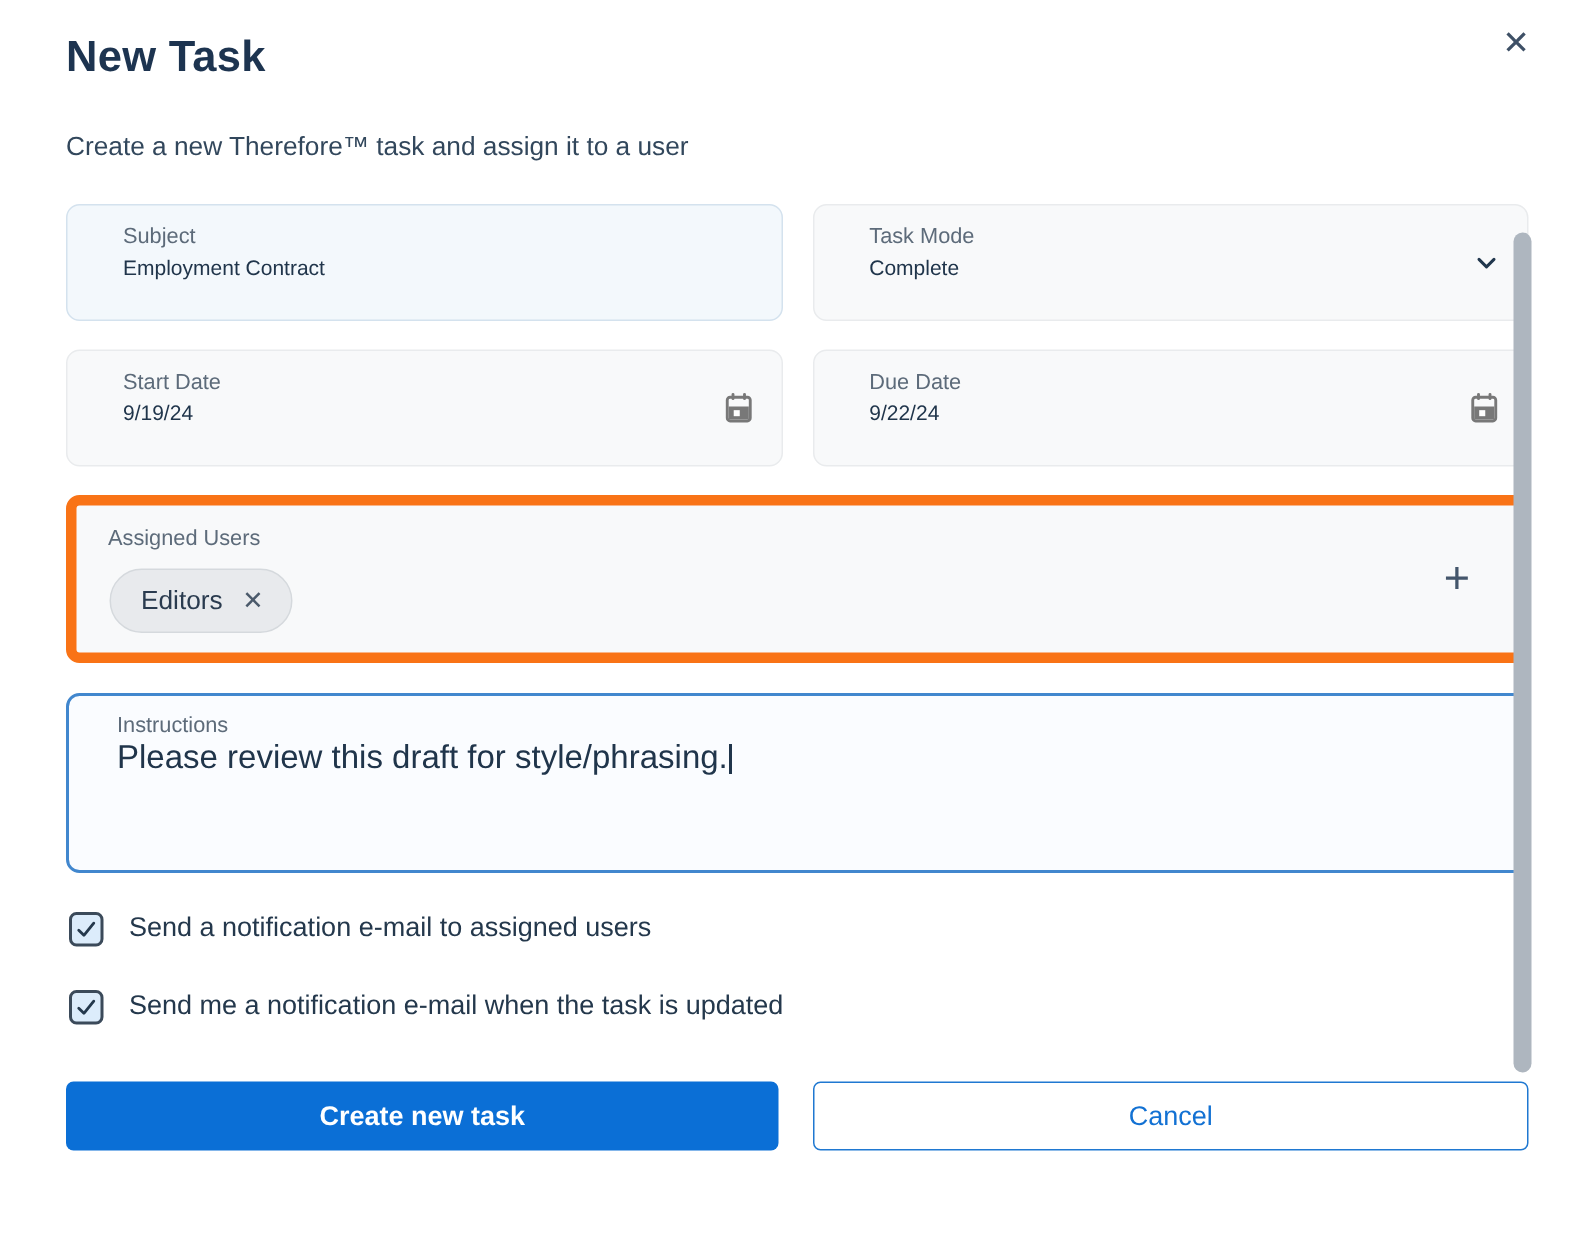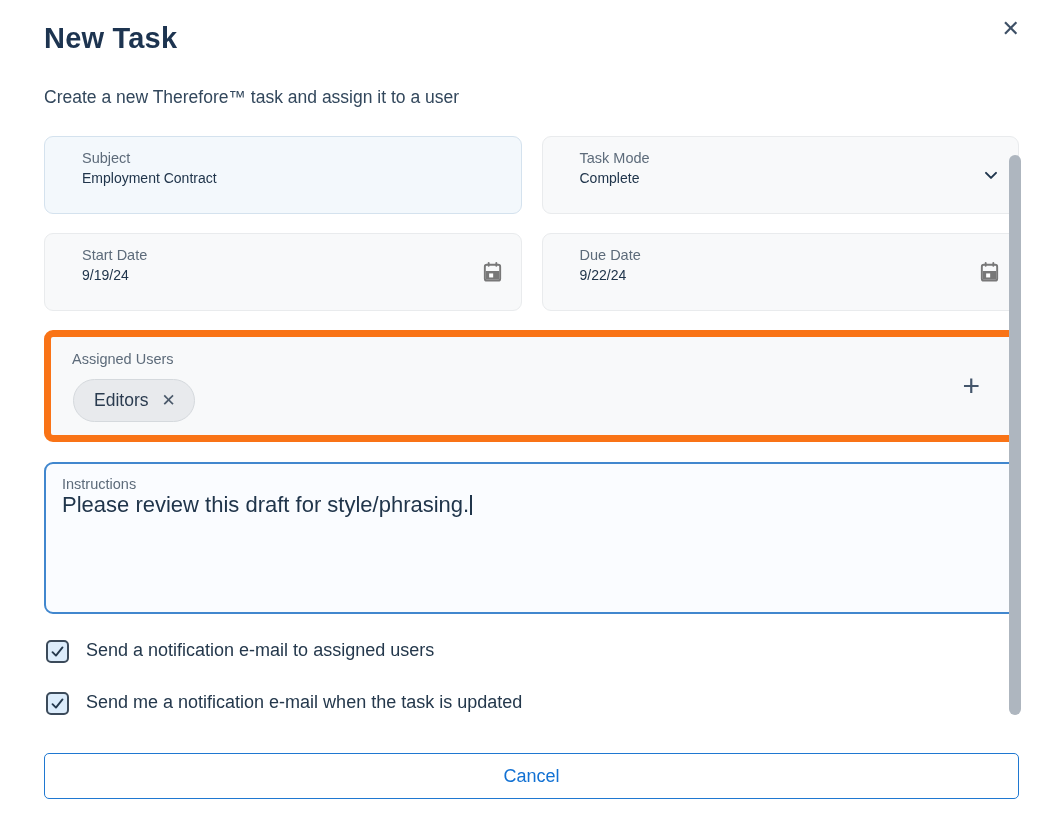--- a/index.html
+++ b/index.html
@@ -26,21 +26,21 @@
   .field-icon { position: absolute; right: 17px; top: 50%; transform: translateY(-50%); display: flex; align-items: center; }
   .chevron-icon svg { display: block; }
   .calendar-icon svg { display: block; }
 
   .assigned { height: 112px; border-radius: 9px; background: #f8f9fa; border: 7px solid #f97316; padding: 14px 20px 0 21px; position: relative; margin-bottom: 20px; }
   .chip { display: inline-flex; align-items: center; gap: 13px; margin-top: 12px; margin-left: 1px; background: #e8eaed; border: 1px solid #d5d9dd; border-radius: 22px; padding: 10px 18px 10px 20px; }
   .chip-label { font-size: 17.5px; color: #2a3b4f; }
   .chip-x { color: #4b5a6b; font-size: 17px; line-height: 1; cursor: pointer; }
   .plus-btn { position: absolute; right: 32px; top: 50%; transform: translateY(-50%); color: #44566b; font-size: 30px; font-weight: 300; line-height: 1; cursor: pointer; }
 
-  .instructions { height: 152px; border-radius: 9px; background: #fafcff; border: 2px solid #4187ce; padding: 12px 20px 0 16px; margin-bottom: 26px; }
+  .instructions { height: 120px; border-radius: 9px; background: #fafcff; border: 2px solid #4187ce; padding: 12px 20px 0 32px; margin-bottom: 26px; }
   .instr-value { font-size: 22px; color: #20354b; margin-top: 18px; display: inline; }
   .caret { display: inline-block; width: 1.5px; height: 20px; background: #20354b; vertical-align: text-bottom; margin-left: 1px; }
 
   .check-row { display: flex; align-items: flex-start; gap: 17px; margin-bottom: 29px; margin-left: 2px; }
   .checkbox { width: 23px; height: 23px; border: 2px solid #3b4a5a; border-radius: 5px; background: #dcecfb; display: flex; align-items: center; justify-content: center; flex: none; cursor: pointer; }
   .check-label { font-size: 18px; color: #24384c; }
 
   .btn-row { display: flex; gap: 23px; margin-top: 38px; }
   .btn { flex: 1 1 0; height: 46px; border-radius: 5px; display: flex; align-items: center; justify-content: center; font-size: 18px; cursor: pointer; }
   .btn-primary { background: #0b6fd6; color: #ffffff; font-weight: 700; border: none; }
@@ -135,20 +135,21 @@
       <div class="check-row">
         <span class="checkbox">
           <svg width="15" height="15" viewBox="0 0 24 24" fill="none" stroke="#24384c" stroke-width="3" stroke-linecap="round" stroke-linejoin="round">
               <polyline points="4,13 9.5,18.5 20,5.5"></polyline>
             </svg>
         </span>
         <span class="check-label">Send me a notification e-mail when the task is updated</span>
       </div>
 
       <div class="btn-row">
+        <button class="btn btn-primary">Create new task</button>
         <button class="btn btn-secondary">Cancel</button>
       </div>
 
     </div>
   </div>
 
   <div class="scrollbar-track">
     <div class="scrollbar-thumb"></div>
   </div>
 </div>

